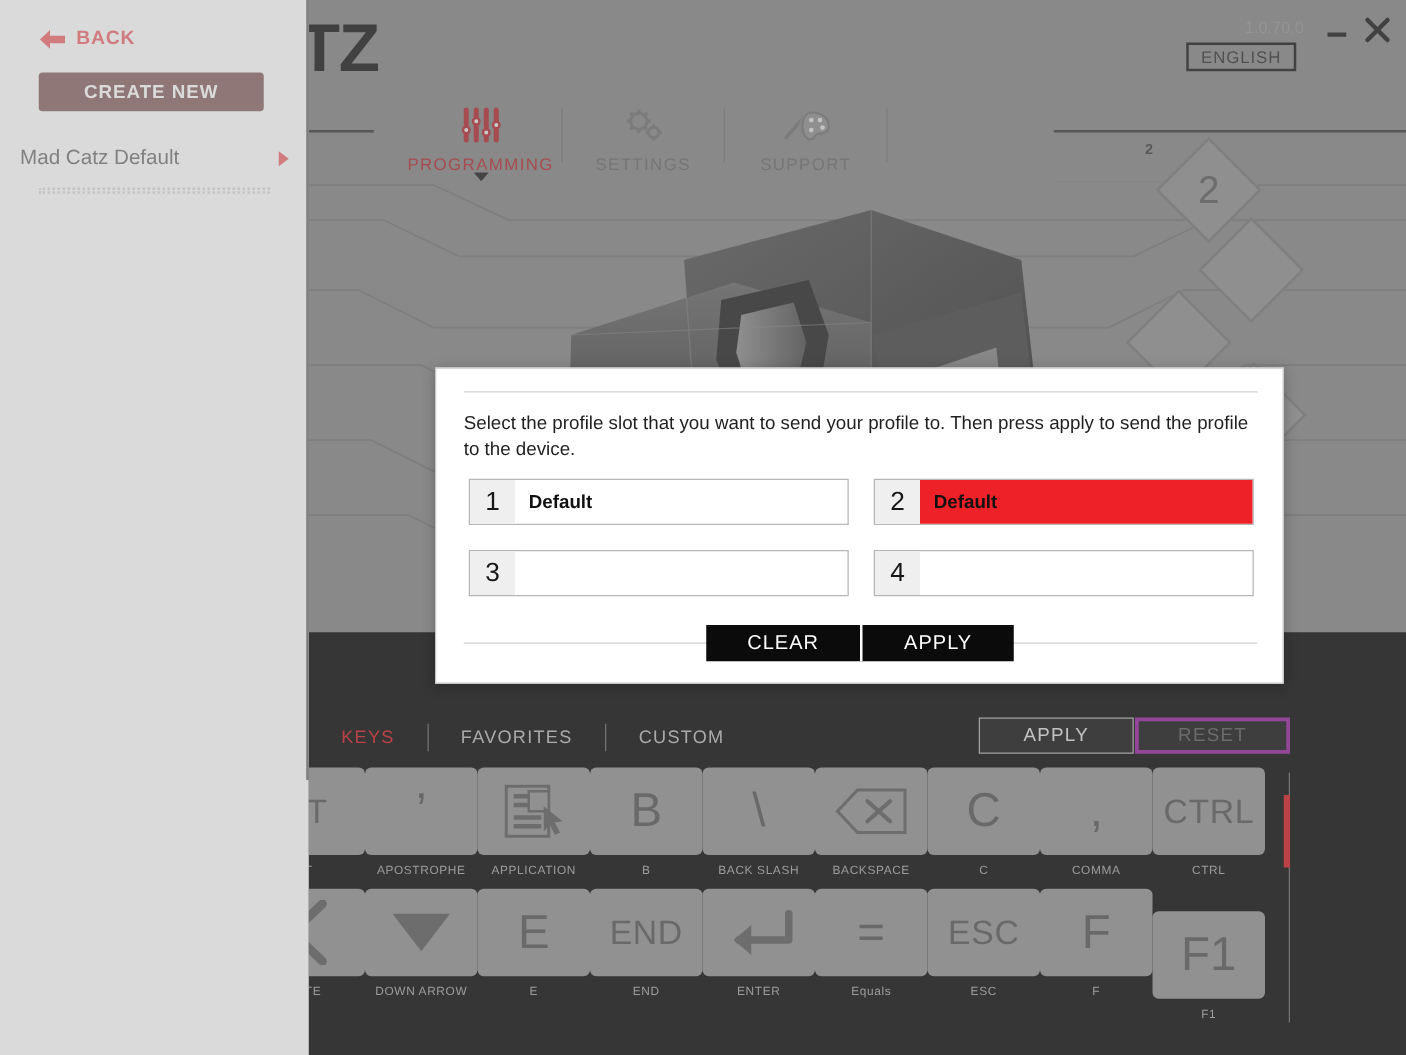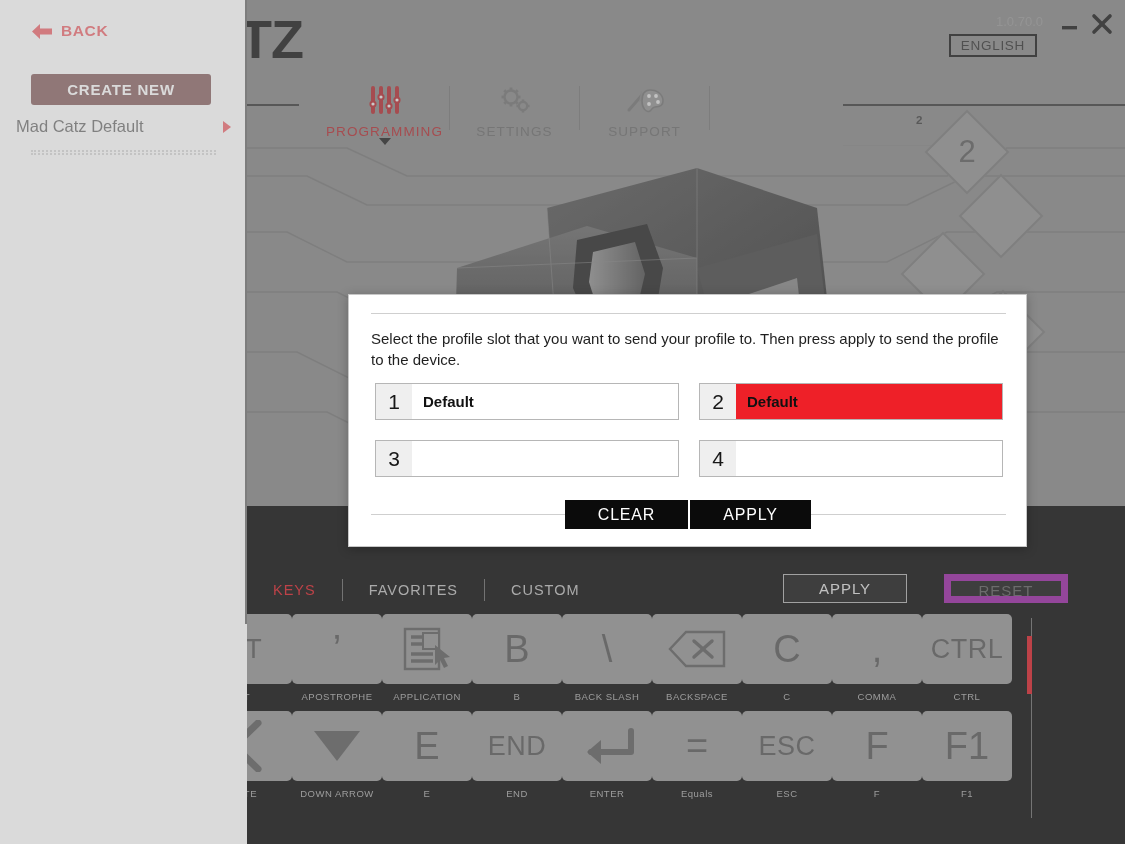--- a/index.html
+++ b/index.html
@@ -23,21 +23,21 @@
   }
   .back-arrow{width:20px;height:17px;display:block;}
   .back-label{
     color:#e8151f;font-weight:bold;font-size:15.5px;letter-spacing:.6px;
   }
   .create-new{
     position:absolute;left:31px;top:58px;width:180px;height:31px;
     background:#4a0d0d;color:#ffffff;border:0;border-radius:3px;
     font-family:"Liberation Sans", sans-serif;
     font-size:15px;font-weight:bold;letter-spacing:.8px;cursor:pointer;
-    display:flex;align-items:center;justify-content:center;margin-top:16px;
+    display:flex;align-items:center;justify-content:center;
   }
   .profile-list{position:absolute;left:0;top:104px;width:247px;}
   .profile-item{
     position:relative;height:45px;display:flex;align-items:center;
     padding:0 16px;box-sizing:border-box;cursor:pointer;
   }
   .profile-name{font-size:16.5px;color:#222222;}
   .profile-name.muted{color:#b9b9b9;}
   .profile-caret{
     position:absolute;right:16px;top:50%;transform:translateY(-50%);
@@ -140,23 +140,23 @@
   .keys-tab.active{color:#e8151f;}
   .keys-tab-sep{width:1px;height:22px;background:#6a6a6a;}
   .btn-apply{
     position:absolute;left:536px;top:574px;width:124px;height:29px;
     background:#0e0e0e;border:1px solid #b9b9b9;color:#efefef;
     font-family:"Liberation Sans", sans-serif;
     font-size:15px;letter-spacing:1px;cursor:pointer;
   }
   .btn-reset{
     position:absolute;left:661px;top:574px;width:124px;height:29px;
-    background:#0e0e0e;border:7px solid #a21caf;color:#5d5d5d;
-    font-family:"Liberation Sans", sans-serif;
-    font-size:15px;letter-spacing:1px;cursor:pointer;margin-left:36px;
+    background:#0e0e0e;border:3px solid #a21caf;color:#5d5d5d;
+    font-family:"Liberation Sans", sans-serif;
+    font-size:15px;letter-spacing:1px;cursor:pointer;
   }
 
   
   .keygrid{
     position:absolute;left:0;top:614px;width:784px;height:215px;
   }
   .keycell{
     position:absolute;width:90px;
   }
   .keycap{
@@ -498,21 +498,21 @@
           <div class="keylabel">Equals</div>
         </div>
         <div class="keycell" style="left: 540px; top: 97px;">
           <div class="keycap small">ESC</div>
           <div class="keylabel">ESC</div>
         </div>
         <div class="keycell" style="left: 630px; top: 97px;">
           <div class="keycap">F</div>
           <div class="keylabel">F</div>
         </div>
-        <div class="keycell" style="left: 720px; top: 97px;">
+        <div class="keycell" style="left: 720px; top: 115px;">
           <div class="keycap">F1</div>
           <div class="keylabel">F1</div>
         </div>
       </div>
     <div class="scroll-track"></div>
     <div class="scroll-thumb"></div>
   </div>
 
   <div class="sidebar">
     <div class="back-row">

